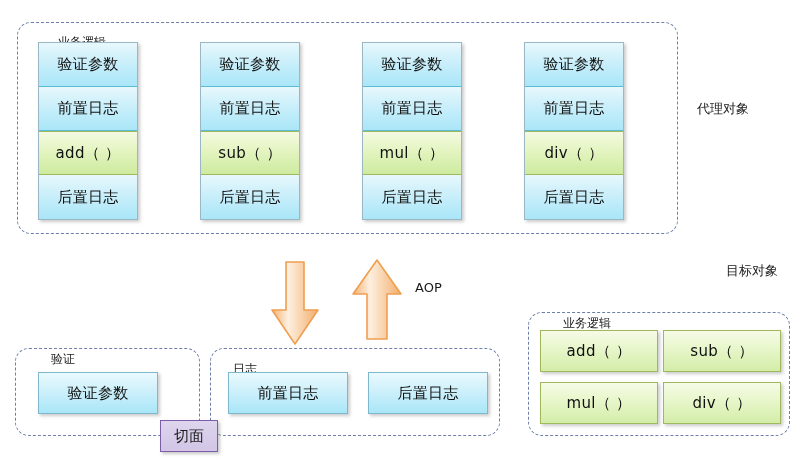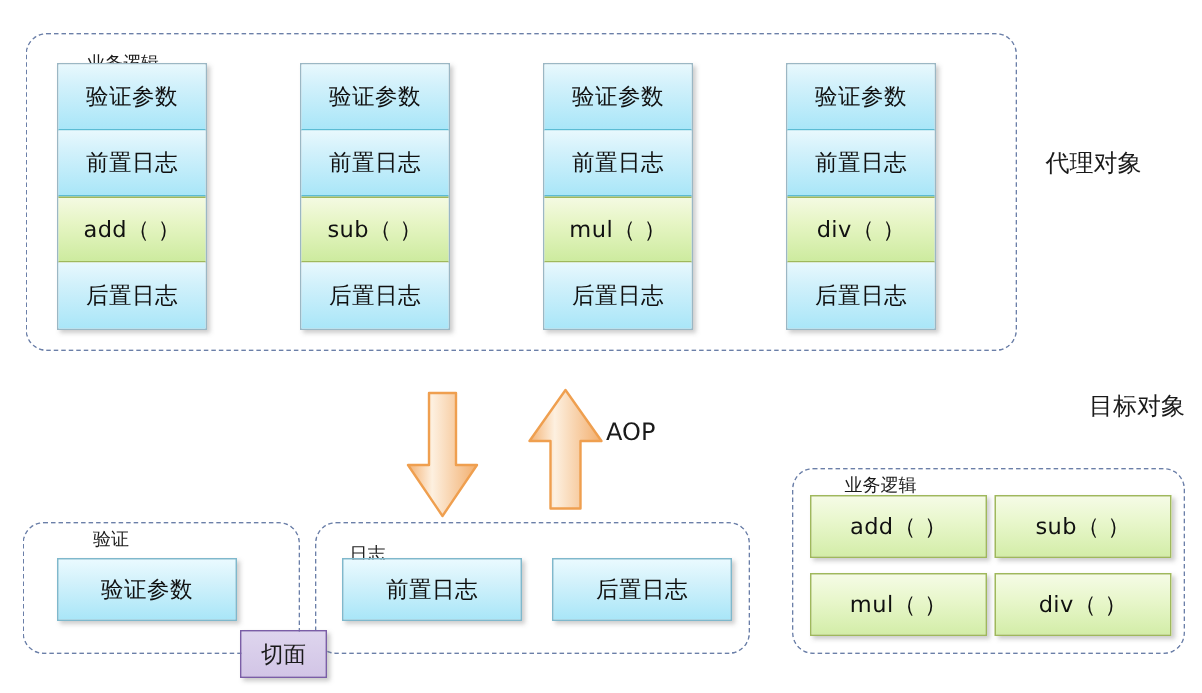--- a/index.html
+++ b/index.html
@@ -39,21 +39,21 @@
 
   
   .caption {
     position: absolute;
     font-size: 15px;
     color: #1a1a1a;
     line-height: 18px;
     white-space: nowrap;
   }
   .caption-lg {
-    font-size: 16px;
+    font-size: 13px;
   }
 
   
   .stack {
     position: absolute;
     box-sizing: border-box;
     border: 1px solid #9bb7c4;
     box-shadow: 2px 2px 3px rgba(120,120,120,0.38);
     background: #ffffff;
   }
@@ -177,24 +177,24 @@
         <linearGradient id="gradUp" x1="0" y1="0" x2="1" y2="0">
           <stop offset="0%" stop-color="#f3b172"></stop>
           <stop offset="35%" stop-color="#fdf0e0"></stop>
           <stop offset="100%" stop-color="#f2ae6d"></stop>
         </linearGradient>
       </defs>
       <path d="M27,2 L51,36 L37,36 L37,81 L17,81 L17,36 L3,36 Z" fill="url(#gradUp)" stroke="#ef9f4f" stroke-width="1.6" stroke-linejoin="round"></path>
     </svg>
   </div>
 
-  <div class="caption caption-lg" style="left:404px; top:279px;">AOP</div>
+  <div class="caption caption-lg" style="left:415px; top:279px;">AOP</div>
 
   <div class="group-box" style="left:15px; top:348px; width:185px; height:88px;"></div>
-  <div class="group-label" style="left:57px; top:330px;">验证</div>
+  <div class="group-label" style="left:46px; top:330px;">验证</div>
 
   <div class="chip chip-blue" style="left:38px; top:372px; width:120px; height:42px;">验证参数</div>
 
   <div class="group-box" style="left:210px; top:348px; width:290px; height:88px;"></div>
   <div class="group-label" style="left:228px; top:340px;text-align:center;">日志</div>
 
   <div class="chip chip-blue" style="left:228px; top:372px; width:120px; height:42px;">前置日志</div>
   <div class="chip chip-blue" style="left:368px; top:372px; width:120px; height:42px;">后置日志</div>
 
   <div class="badge" style="left:160px; top:420px; width:58px; height:32px;">切面</div>

